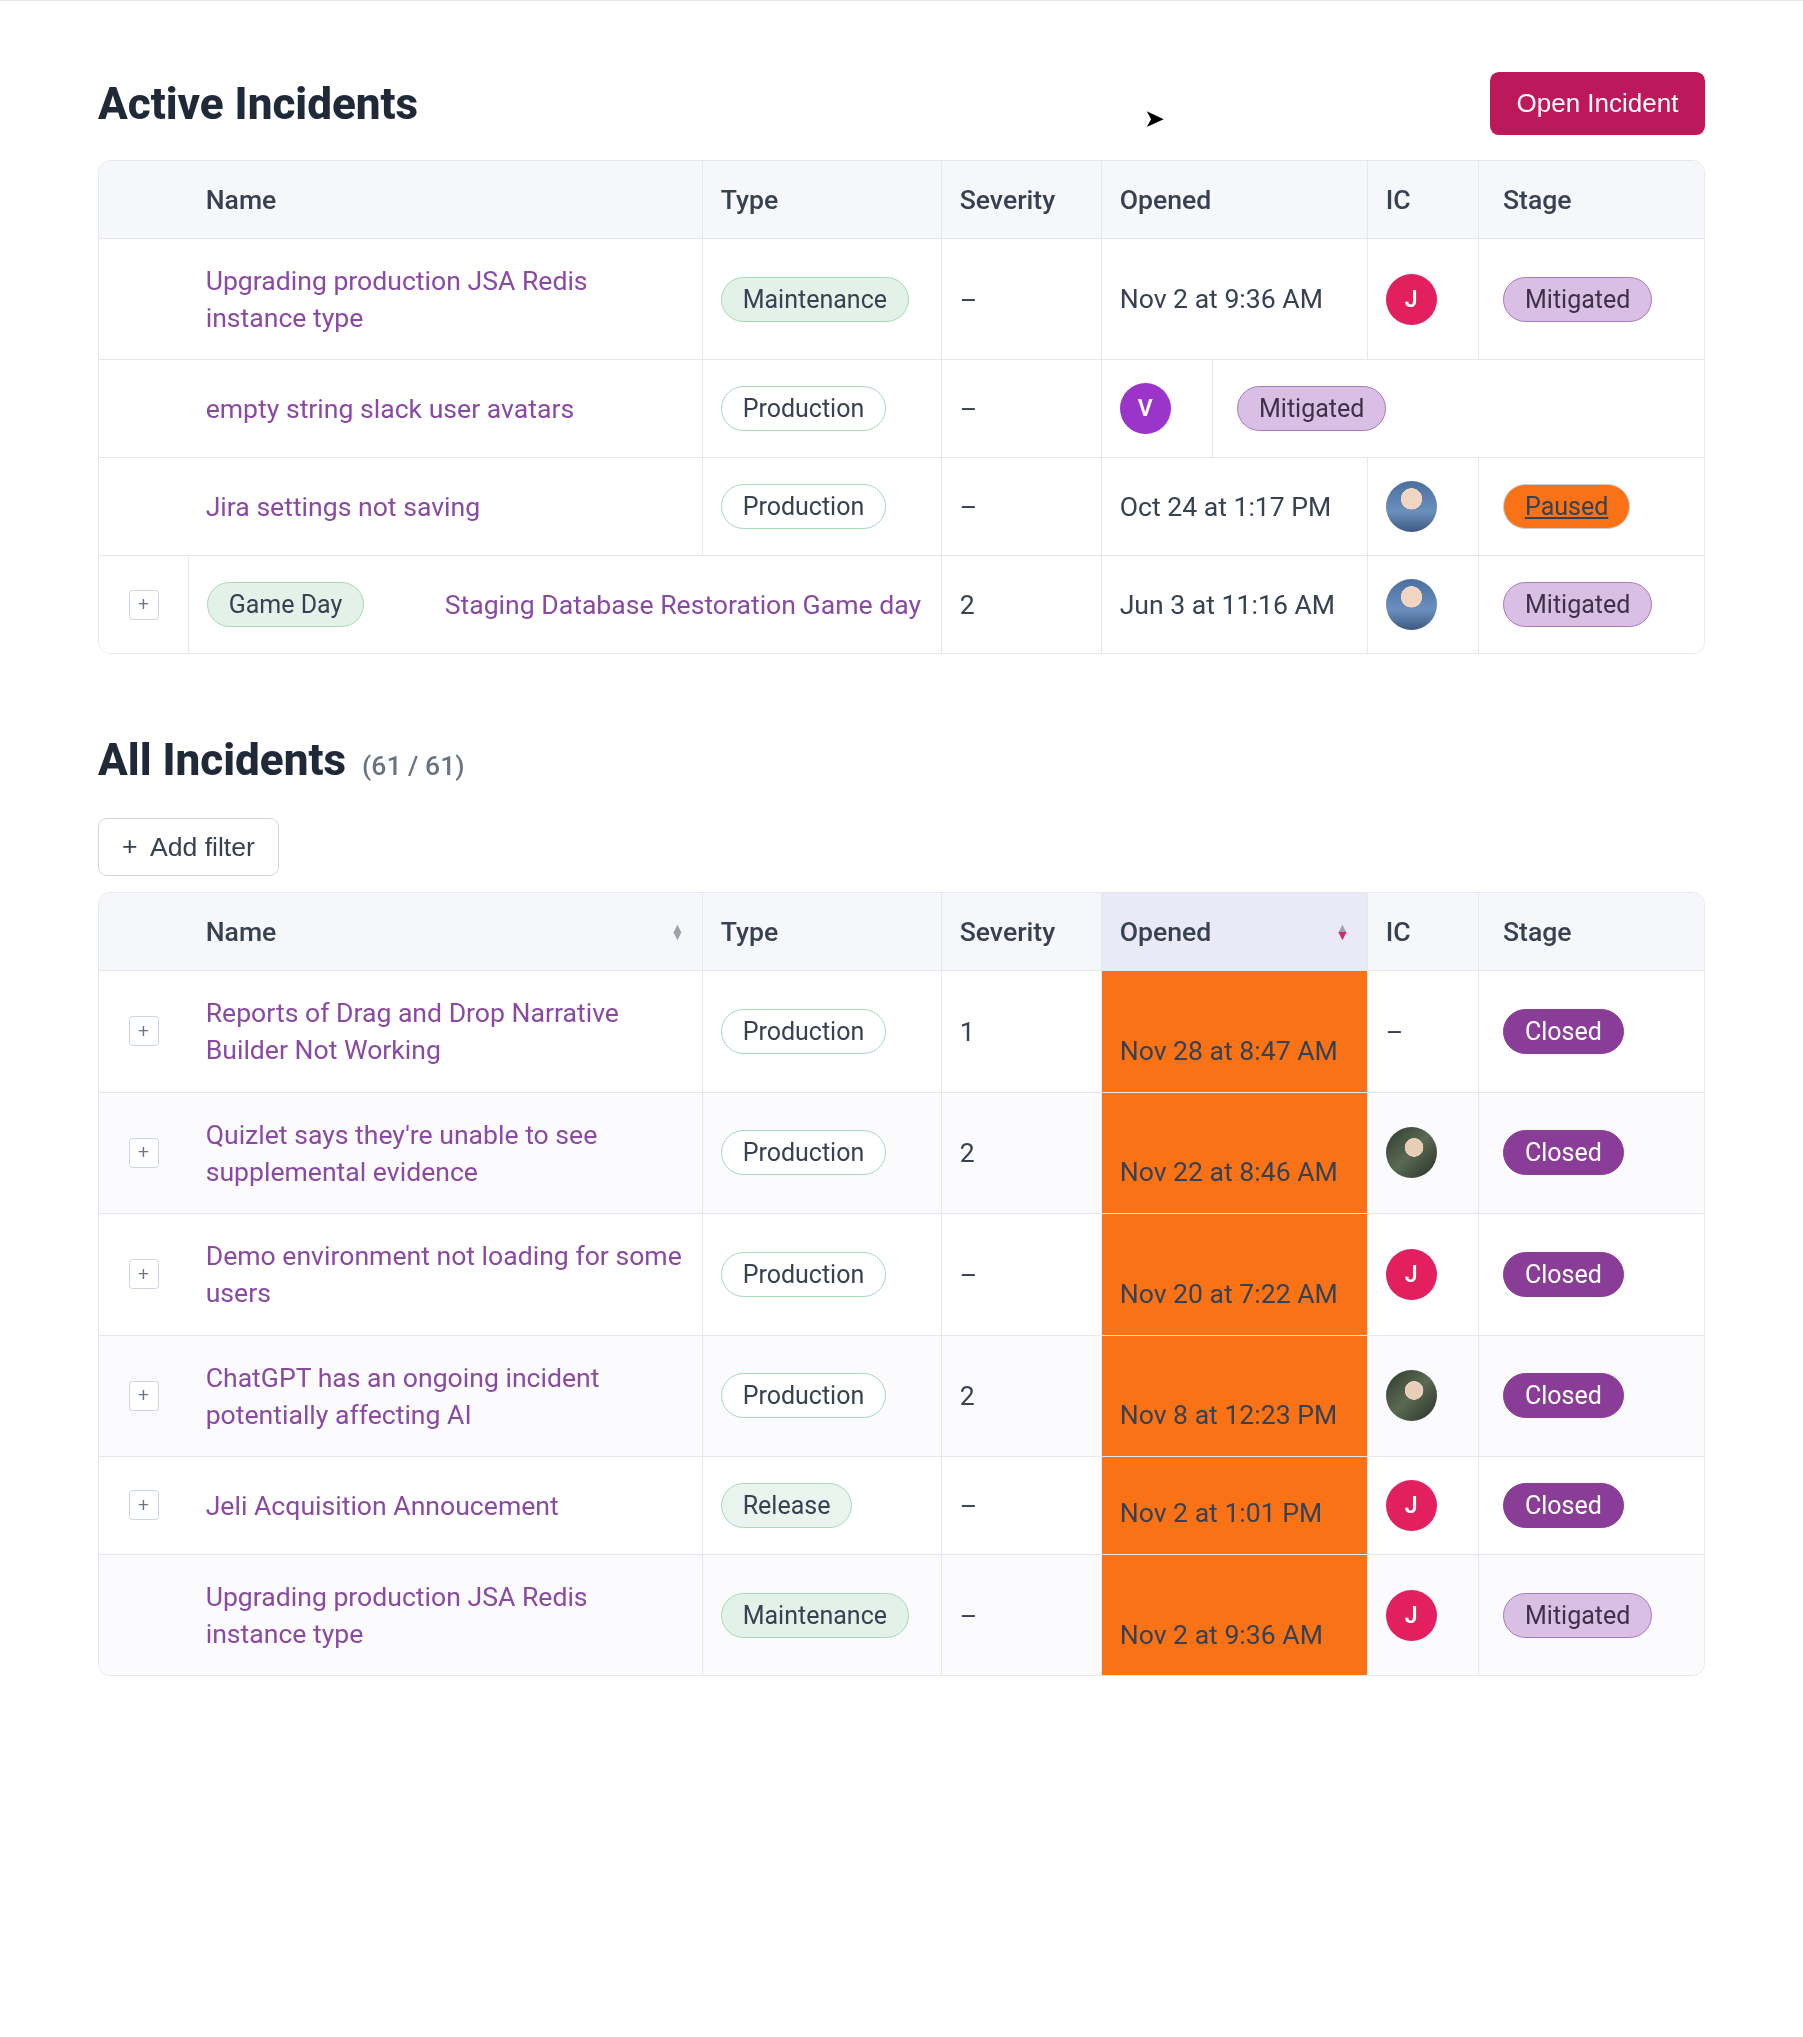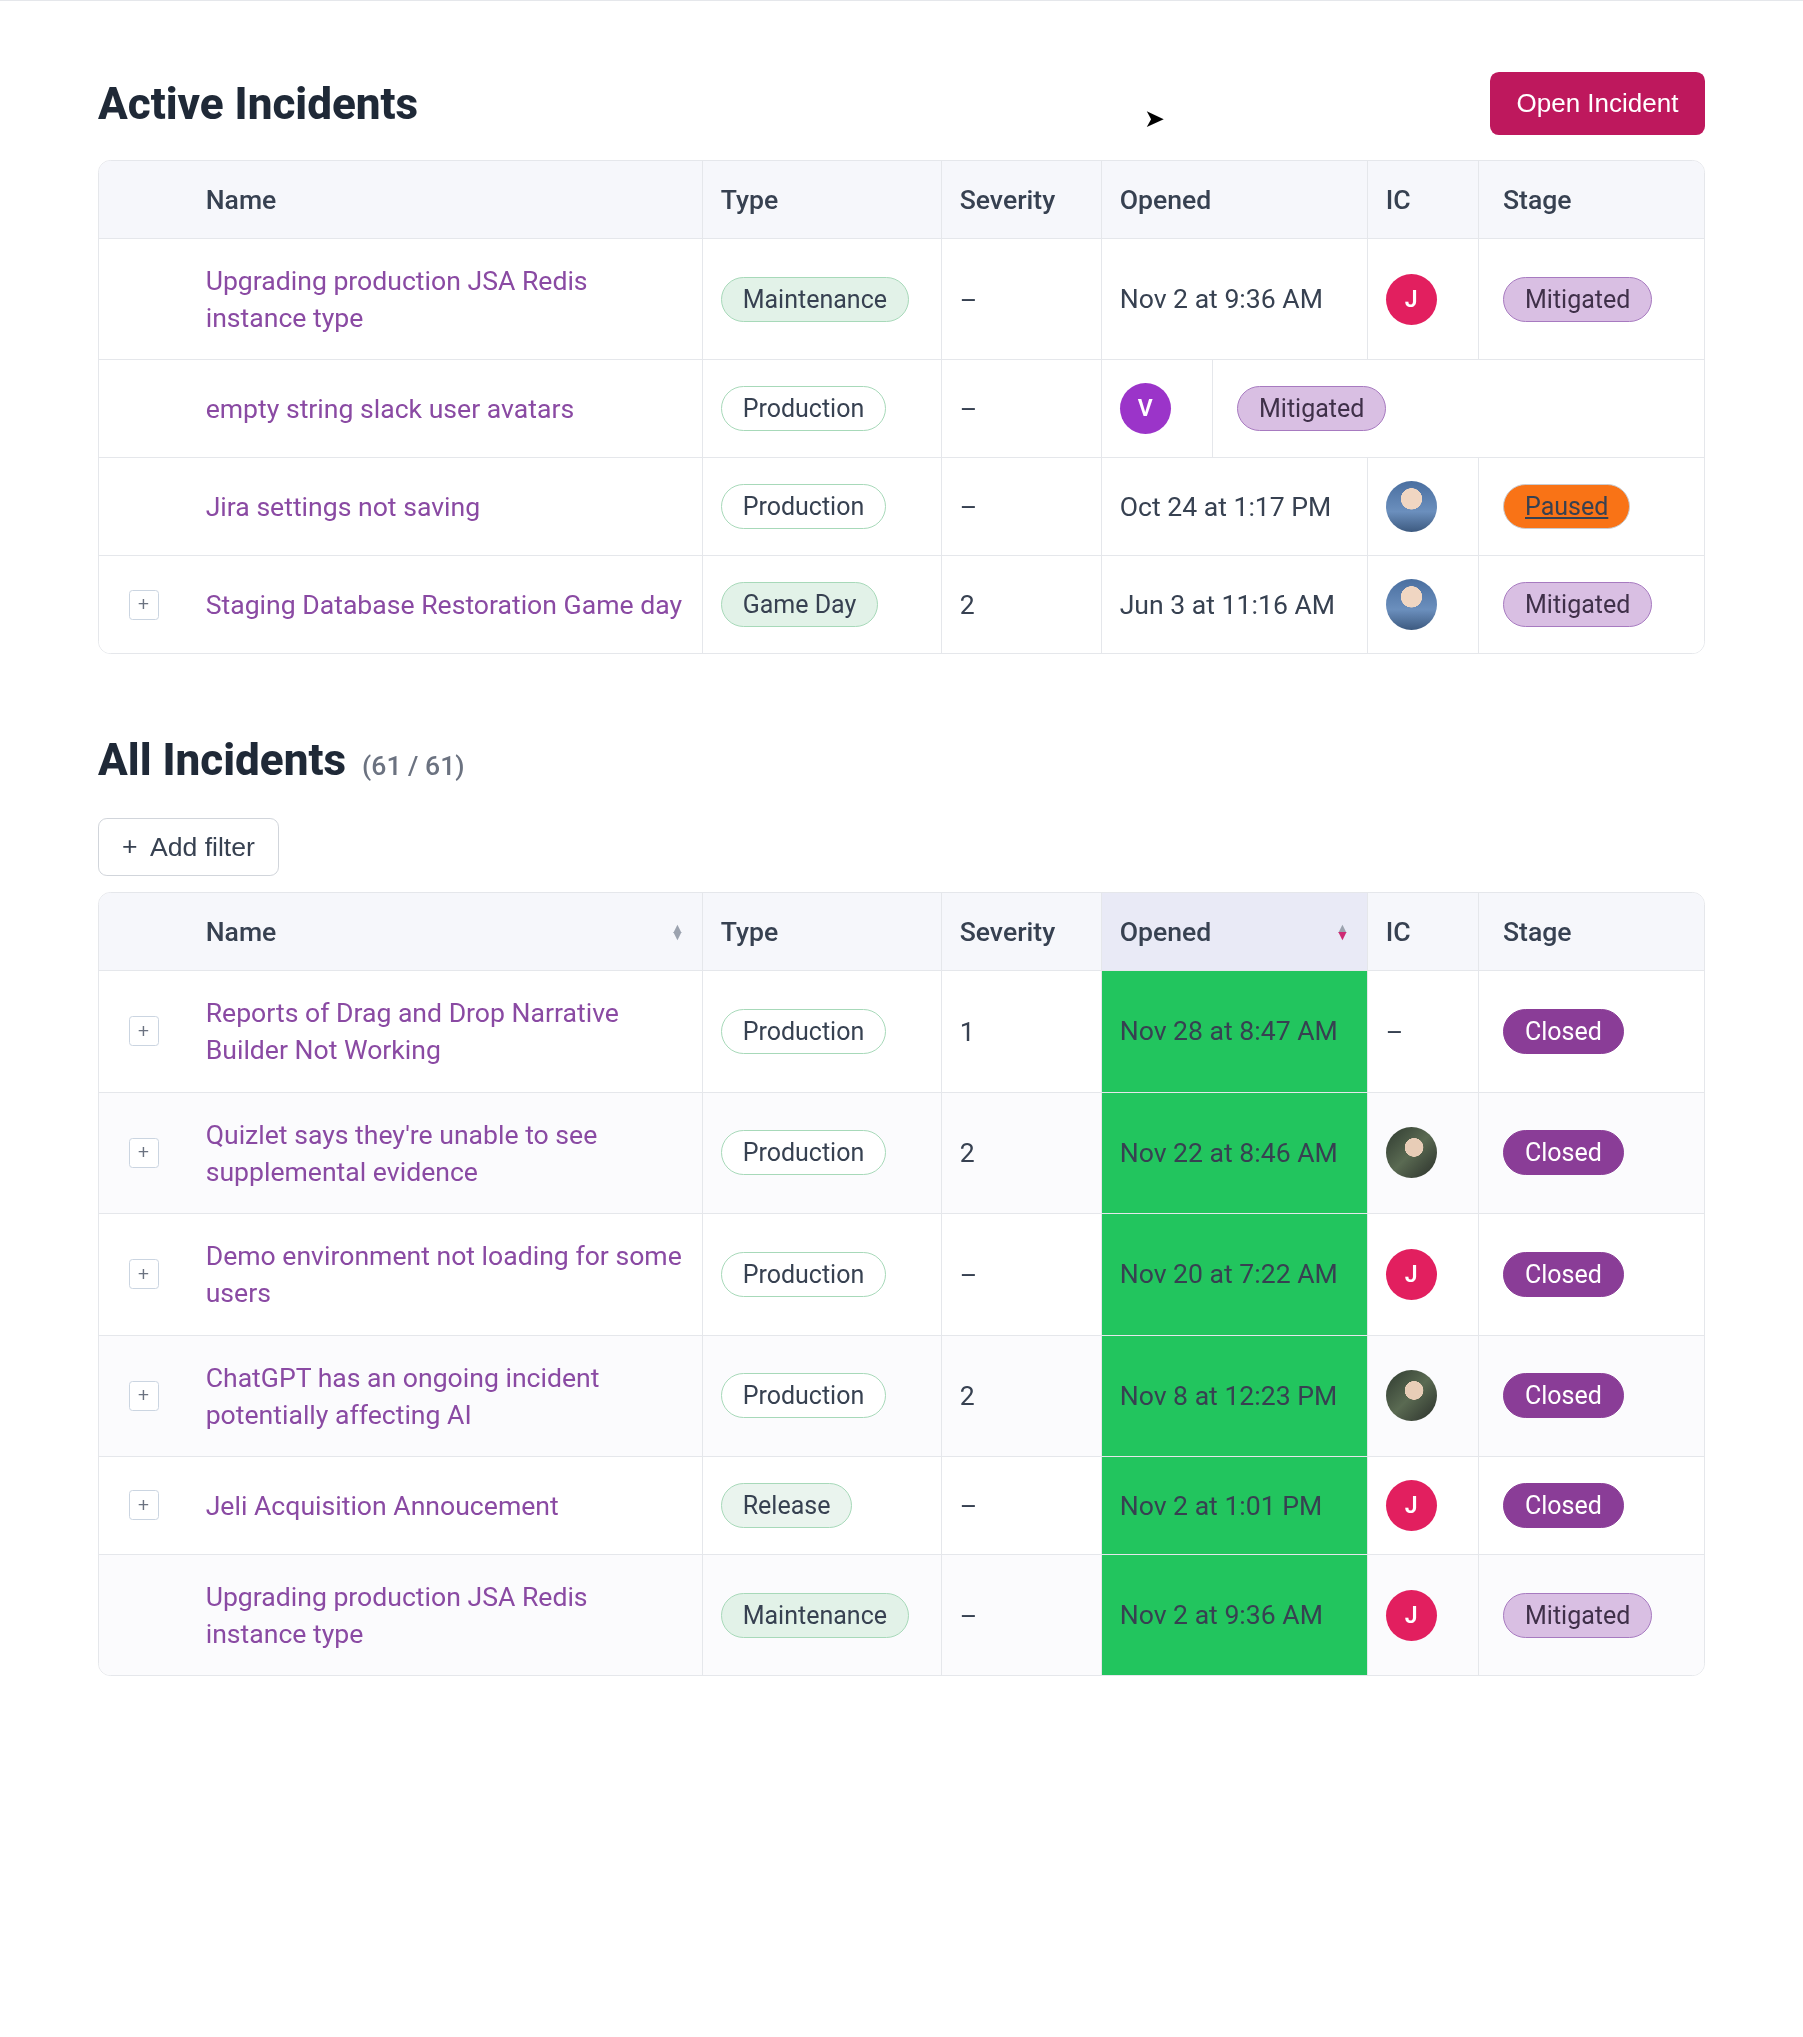--- a/index.html
+++ b/index.html
@@ -191,21 +191,21 @@
     background: #ffffff;
     border: 1.8px solid #d1d5db;
     border-radius: 8.9px;
     padding: 12.4px 23px;
     font-size: 26.6px;
     color: #374151;
     cursor: pointer;
   }
   .plus { font-size: 26.6px; line-height: 17.7px; }
 
-  .td.col-open.sorted-col { background: #22c55e; }
+  .td.col-open.sorted-col { background: #f97316; align-items: flex-end; }
 
   
   .cursor-mark {
     position: absolute;
     left: 1144px;
     top: 103px;
     font-size: 25px;
     color: #000;
     pointer-events: none;
   }
@@ -290,25 +290,25 @@
       <span class="avatar photo1"></span>
     </div>
     <div class="td td-div col-stage">
       <span class="pill pill-paused">Paused</span>
     </div>
   </div>
   <div class="row">
     <div class="td col-expand">
             <button class="expand-btn">+</button>
           </div>
+    <div class="td td-div col-type">
+      <span class="pill pill-gameday">Game Day</span>
+    </div>
     <div class="td col-name">
       <span class="link">Staging Database Restoration Game day</span>
-    </div>
-    <div class="td td-div col-type">
-      <span class="pill pill-gameday">Game Day</span>
     </div>
     <div class="td td-div col-sev">
       <span class="sev-text">2</span>
     </div>
     <div class="td td-div col-open">
       <span class="opened-text">Jun 3 at 11:16 AM</span>
     </div>
     <div class="td td-div col-ic">
       <span class="avatar photo1"></span>
     </div>

